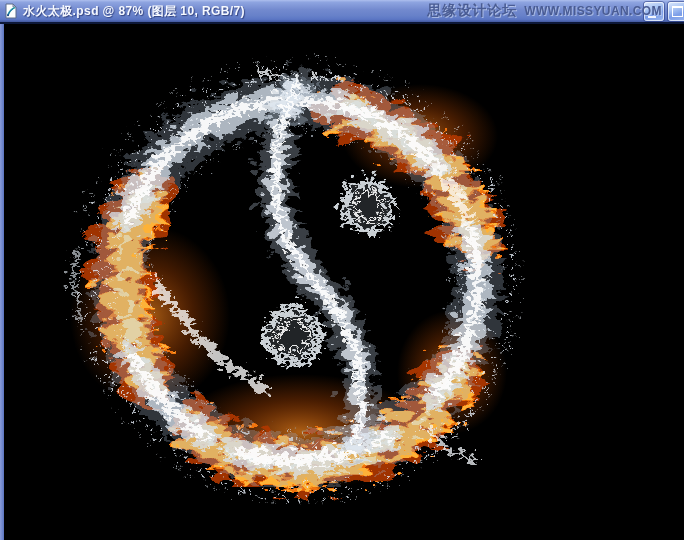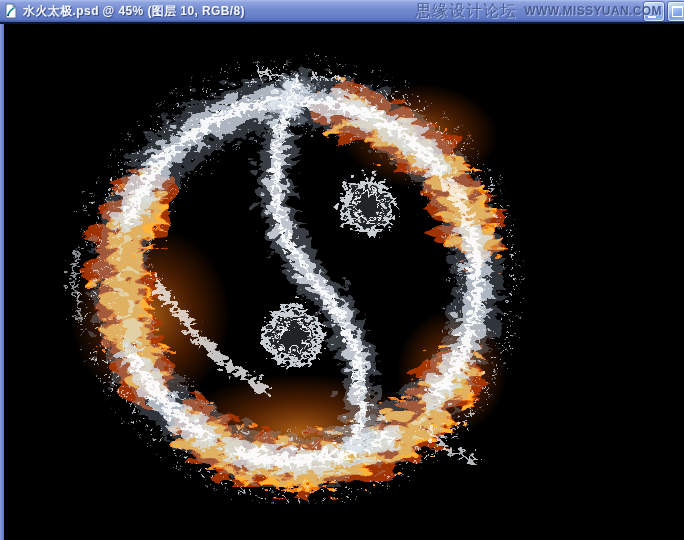--- a/index.html
+++ b/index.html
@@ -16,21 +16,21 @@
   }
   .doc-icon{width:16px;height:16px;margin:0 4px 0 3px;flex:none;}
   .title-text{
     color:#f6f9ff;font-size:12px;font-weight:bold;letter-spacing:.4px;
     white-space:nowrap;text-shadow:1px 1px 1px rgba(18,28,80,.6);
   }
   .watermark{
     position:absolute;right:22px;top:0;height:22px;display:flex;align-items:center;gap:7px;
     z-index:7;color:#4a5c93;pointer-events:none;
   }
-  .wm-cn{font-size:16px;font-weight:normal;letter-spacing:1px;text-shadow:1px 1px 0 rgba(236,243,255,.5);}
+  .wm-cn{font-size:14px;font-weight:bold;letter-spacing:1px;text-shadow:1px 1px 0 rgba(236,243,255,.5);}
   .wm-url{font-size:12px;font-weight:bold;letter-spacing:.4px;text-shadow:1px 1px 0 rgba(236,243,255,.45);}
   .win-btn{
     position:absolute;top:2px;width:20px;height:19px;border-radius:3px;z-index:6;cursor:pointer;
     background:linear-gradient(160deg,#dce8fc 0%,#abc6f4 35%,#7b9de8 62%,#9cb8ef 100%);
     box-shadow:inset 0 0 0 1px rgba(255,255,255,.65), 0 0 0 1px rgba(28,48,118,.5);
   }
   .btn-min{right:20px;}
   .btn-max{right:-4px;}
   .min-glyph{position:absolute;left:4px;bottom:3px;width:8px;height:2px;background:#fff;opacity:.9;}
   .max-glyph{position:absolute;left:4px;top:4px;width:9px;height:8px;border:1px solid #fff;border-top-width:2px;}
@@ -46,21 +46,21 @@
 <body>
 
 <div class="titlebar">
   <svg class="doc-icon" viewBox="0 0 16 16">
     <path d="M3 1 h7 l3 3 v11 h-10 z" fill="#fdfefe" stroke="#5a6a8a" stroke-width="1"></path>
     <path d="M10 1 l3 3 h-3 z" fill="#c9d4e4" stroke="#5a6a8a" stroke-width="0.8"></path>
     <path d="M5 12 C6.5 8 9 5.5 12 4.5" fill="none" stroke="#2fa7a0" stroke-width="1.8"></path>
     <path d="M5 12 C6 9.5 8 7 10.5 5.5" fill="none" stroke="#1b5fae" stroke-width="0.9"></path>
     <circle cx="5" cy="12.2" r="1" fill="#14427e"></circle>
   </svg>
-  <span class="title-text">水火太极.psd @ 45% (图层 10, RGB/8)</span>
+  <span class="title-text">水火太极.psd @ 87% (图层 10, RGB/7)</span>
 
   <div class="watermark">
     <span class="wm-cn">思缘设计论坛</span>
     <span class="wm-url">WWW.MISSYUAN.COM</span>
   </div>
 
   <div class="win-btn btn-min">
     <span class="min-glyph"></span>
   </div>
   <div class="win-btn btn-max">

